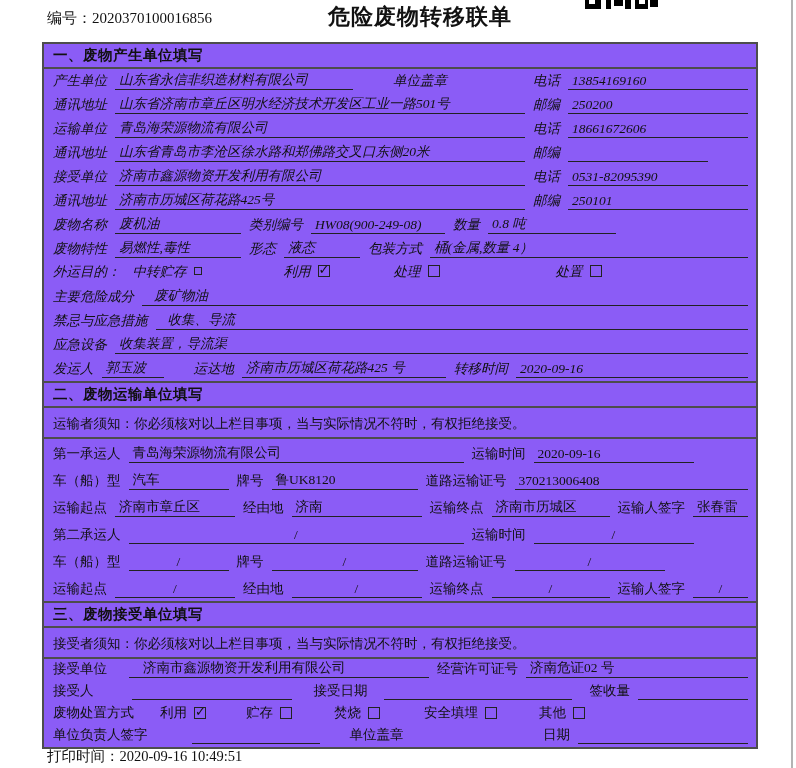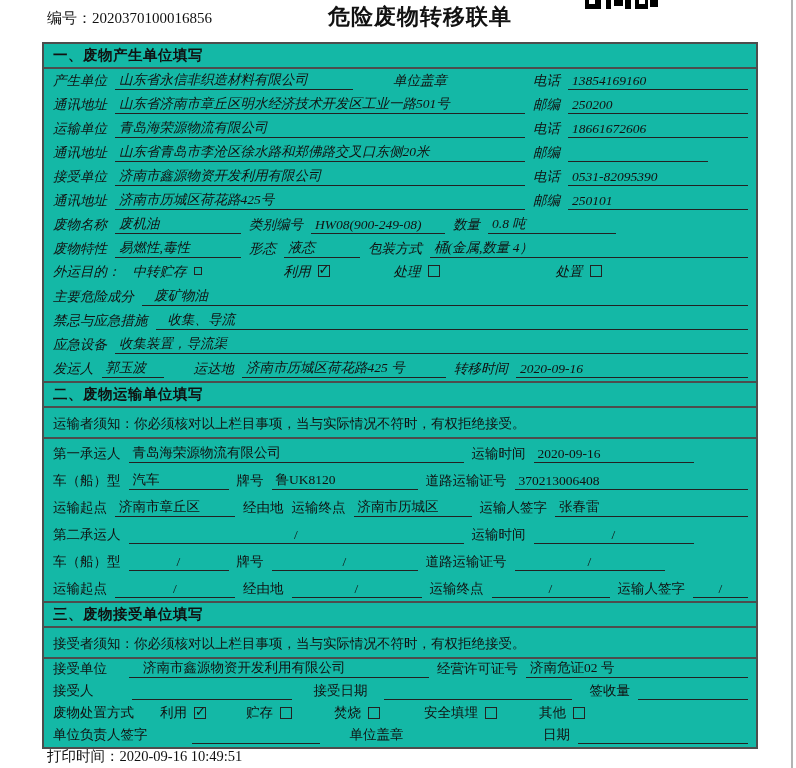--- a/index.html
+++ b/index.html
@@ -13,21 +13,21 @@
   .serial{position:absolute;top:9px;left:47px;font-size:15px;white-space:nowrap;}
   .title{position:absolute;top:2px;left:328px;font-size:22px;font-weight:bold;letter-spacing:1px;white-space:nowrap;}
   .qr{position:absolute;top:0;left:585px;height:9px;display:flex;align-items:flex-start;}
   .qr span{display:inline-block;height:9px;}
   .qr .b{background:#000;}
   .qr .hole{position:relative;}
   .qr .hole:after{content:"";position:absolute;left:4px;top:0;width:6px;height:4px;background:#fff;}
   
   .form{
     position:absolute;left:42px;top:42px;width:716px;box-sizing:border-box;
-    border:2px solid #4d4d4d;background:#14b8a6;
+    border:2px solid #4d4d4d;background:#8b5cf6;
   }
   .sec-head{
     font-weight:bold;font-size:14.5px;height:23px;line-height:23px;
     padding-left:9px;border-bottom:2px solid #4d4d4d;letter-spacing:0.5px;
   }
   .sec-head.mid{border-top:2px solid #4d4d4d;}
   .notice-row{height:29px;line-height:31px;padding-left:9px;font-size:13.5px;border-bottom:2px solid #4d4d4d;white-space:nowrap;}
   .row{display:flex;align-items:flex-end;padding:0 8px 3px 9px;gap:8px;font-size:13.5px;box-sizing:border-box;}
   .rows-s1 .row{height:24px;font-style:italic;}
   .rows-s2 .row{height:27px;}
@@ -189,20 +189,21 @@
       <span class="val" style="width:100px">汽车</span>
       <span class="lbl">牌号</span>
       <span class="val" style="width:146px">鲁UK8120</span>
       <span class="lbl">道路运输证号</span>
       <span class="val grow">370213006408</span>
     </div>
     <div class="row">
       <span class="lbl">运输起点</span>
       <span class="val" style="width:120px">济南市章丘区</span>
       <span class="lbl">经由地</span>
+      <span class="val" style="width:130px">济南</span>
       <span class="lbl">运输终点</span>
       <span class="val" style="width:118px">济南市历城区</span>
       <span class="lbl">运输人签字</span>
       <span class="val grow">张春雷</span>
     </div>
     <div class="row">
       <span class="lbl">第二承运人</span>
       <span class="val center" style="width:335px">/</span>
       <span class="lbl">运输时间</span>
       <span class="val center" style="width:160px">/</span>

